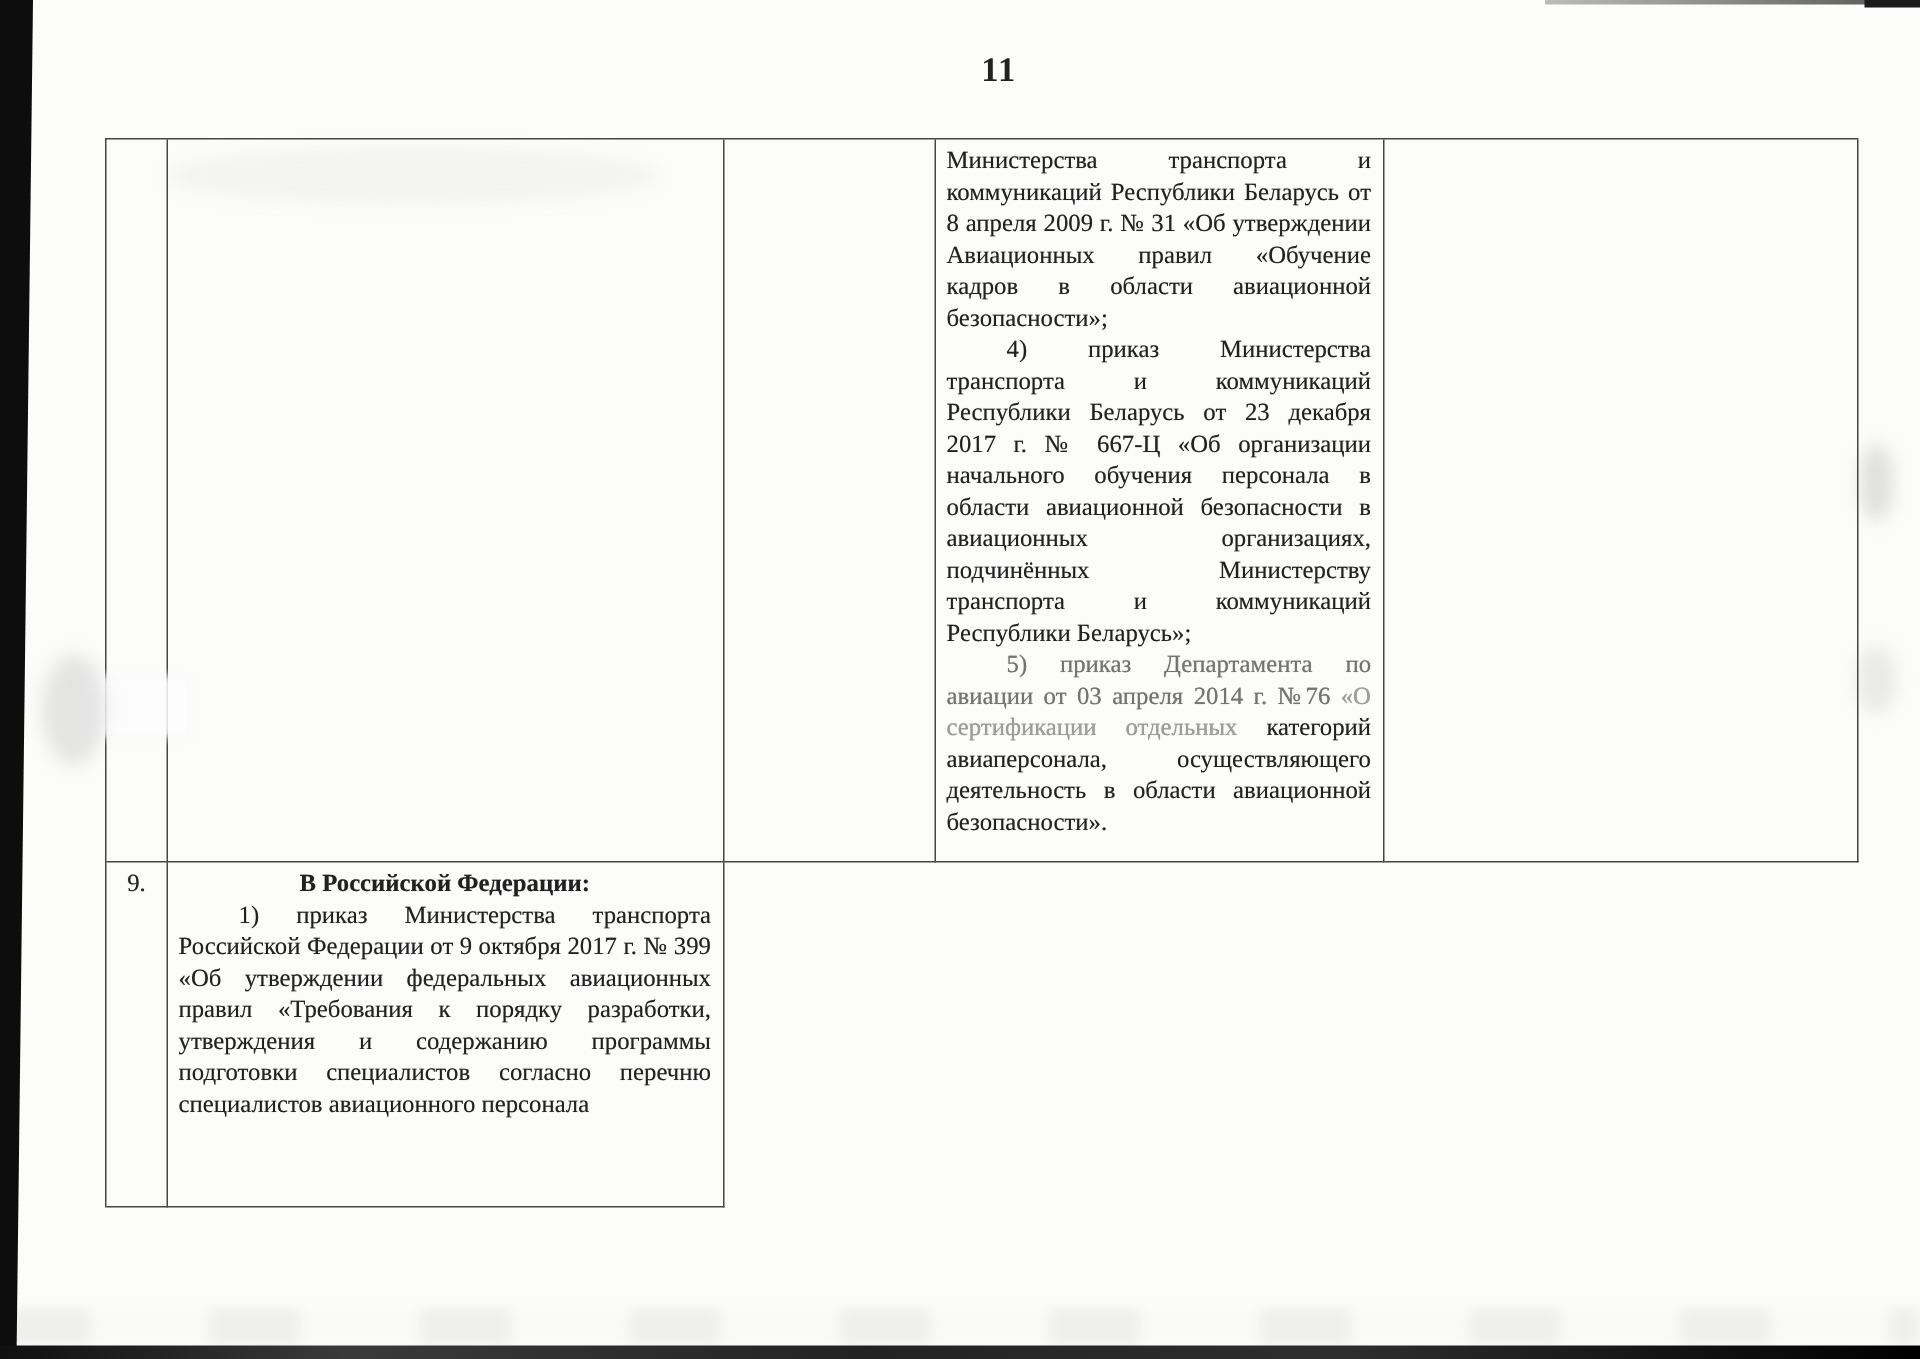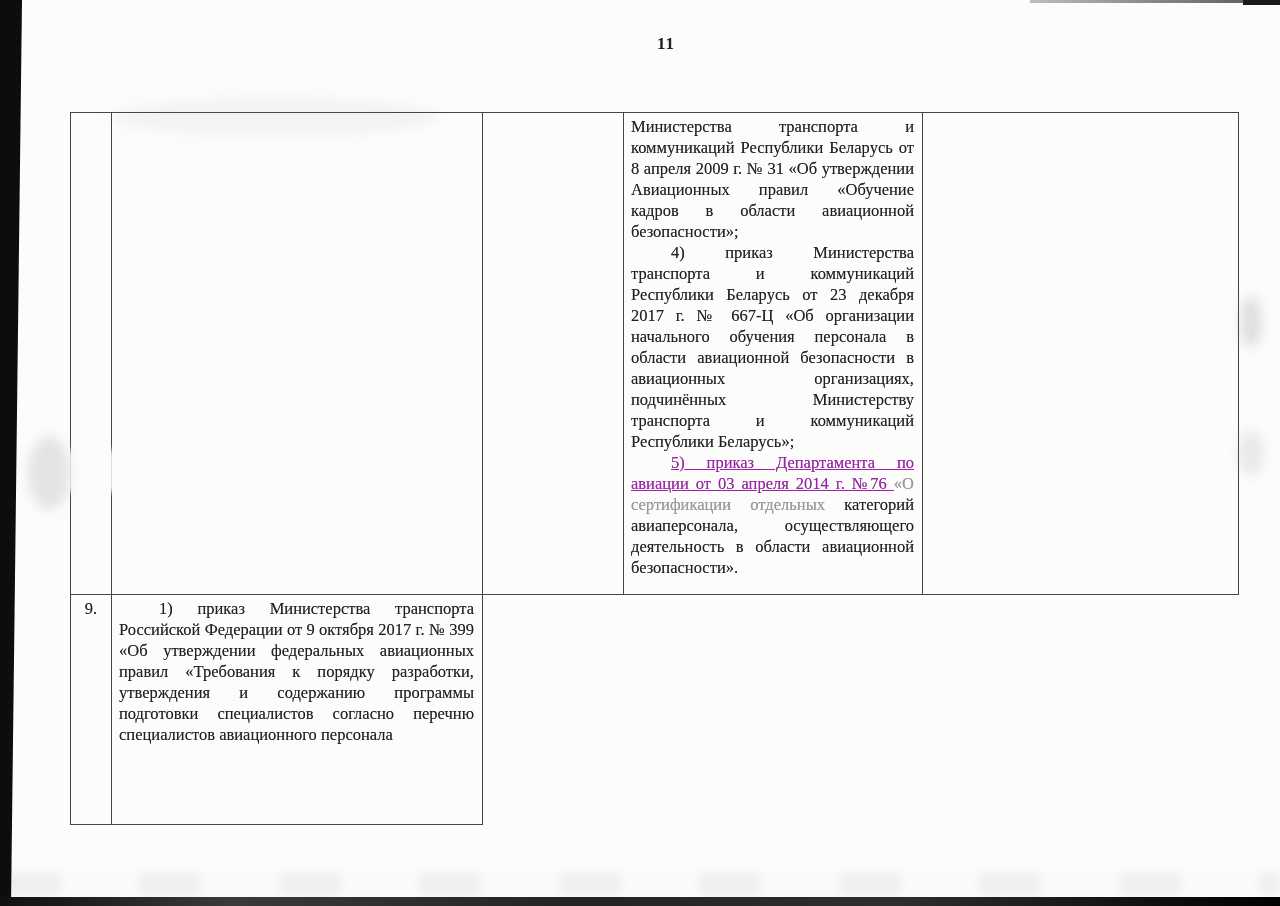--- a/index.html
+++ b/index.html
@@ -39,49 +39,48 @@
   .smudge{position:absolute;border-radius:50%;filter:blur(6px);z-index:3;}
   .smudge-a{left:28px;top:436px;width:42px;height:74px;background:rgba(120,120,120,.18);}
   .smudge-b{left:1240px;top:296px;width:22px;height:52px;background:rgba(110,110,110,.20);}
   .smudge-c{left:110px;top:98px;width:330px;height:38px;background:rgba(130,130,130,.07);}
   .smudge-d{left:1238px;top:430px;width:26px;height:46px;background:rgba(120,120,120,.14);}
   .wash{position:absolute;background:rgba(252,252,251,.85);filter:blur(3px);z-index:2;}
   .wash-a{left:52px;top:450px;width:76px;height:42px;}
 
   .pagenum{
     position:absolute;left:616px;top:34px;width:100px;text-align:center;
-    font-size:17px;font-weight:bold;color:#222;z-index:1;
+    font-size:23px;font-weight:bold;color:#222;z-index:1;
     letter-spacing:1px;
   }
 
   
   .tbl{
     position:absolute;left:70px;top:92px;z-index:1;
     display:grid;
     grid-template-columns:41px 371px 141px 299px 316px;
     grid-template-rows:482px 230px;
     border-top:1px solid #454545;
     border-left:1px solid #454545;
-    margin-top:20px;
   }
   .c{
     border-right:1px solid #454545;
     border-bottom:1px solid #454545;
     box-sizing:border-box;overflow:hidden;
     font-size:16.5px;line-height:21px;color:#212121;
   }
   .c-num{text-align:center;padding-top:3px;}
   .c-act{padding:3px 9px 0 9px;text-align:justify;}
   .c-per{text-align:center;padding-top:3px;}
   .c-leg{padding:3px 8px 0 7px;text-align:justify;}
   .c-res{padding:3px 8px 0 9px;text-align:justify;}
   .para{margin:0;text-align:justify;}
   .ind{text-indent:40px;}
   .center-b{margin:0;text-align:center;font-weight:bold;}
-  .fade1{color:#a21caf;text-decoration:underline;}
+  .fade1{color:#737373;}
   .fade2{color:#9d9d9d;filter:blur(0.4px);}
   .t-shadow{text-shadow:0 0 .5px rgba(20,20,20,.45);}
 </style>
 </head>
 <body>
 
 <div class="page">
 
   <div class="edge-left"></div>
   <div class="edge-topright"></div>
@@ -103,17 +102,18 @@
     <div class="c c-per"></div>
     <div class="c c-leg t-shadow">
       <p class="para">Министерства транспорта и коммуникаций Республики Беларусь от 8 апреля 2009 г. № 31 «Об утверждении Авиационных правил «Обучение кадров в области авиационной безопасности»;</p>
       <p class="para ind">4) приказ Министерства транспорта и коммуникаций Республики Беларусь от 23 декабря 2017 г. № 667-Ц «Об организации начального обучения персонала в области авиационной безопасности в авиационных организациях, подчинённых Министерству транспорта и коммуникаций Республики Беларусь»;</p>
       <p class="para ind"><span class="fade1">5) приказ Департамента по авиации от 03 апреля 2014 г. №76 </span><span class="fade2">«О сертификации отдельных </span><span>категорий авиаперсонала, осуществляющего деятельность в области авиационной безопасности».</span></p>
     </div>
     <div class="c c-res"></div>
 
     <div class="c c-num t-shadow">9.</div>
     <div class="c c-leg t-shadow">
+      <p class="center-b">В Российской Федерации:</p>
       <p class="para ind">1) приказ Министерства транспорта Российской Федерации от 9 октября 2017 г. № 399 «Об утверждении федеральных авиационных правил «Требования к порядку разработки, утверждения и содержанию программы подготовки специалистов согласно перечню специалистов авиационного персонала</p>
     </div>
 
   </div>
 </div>
 
 </body></html>

